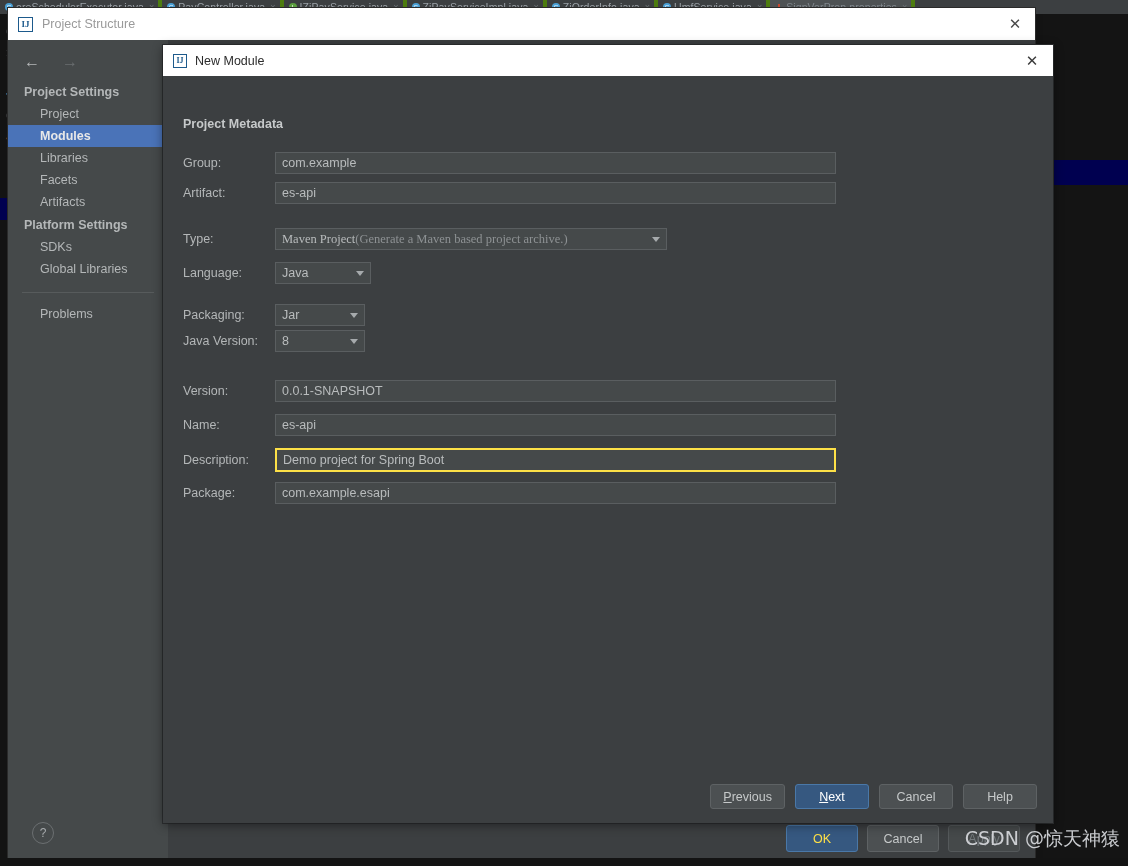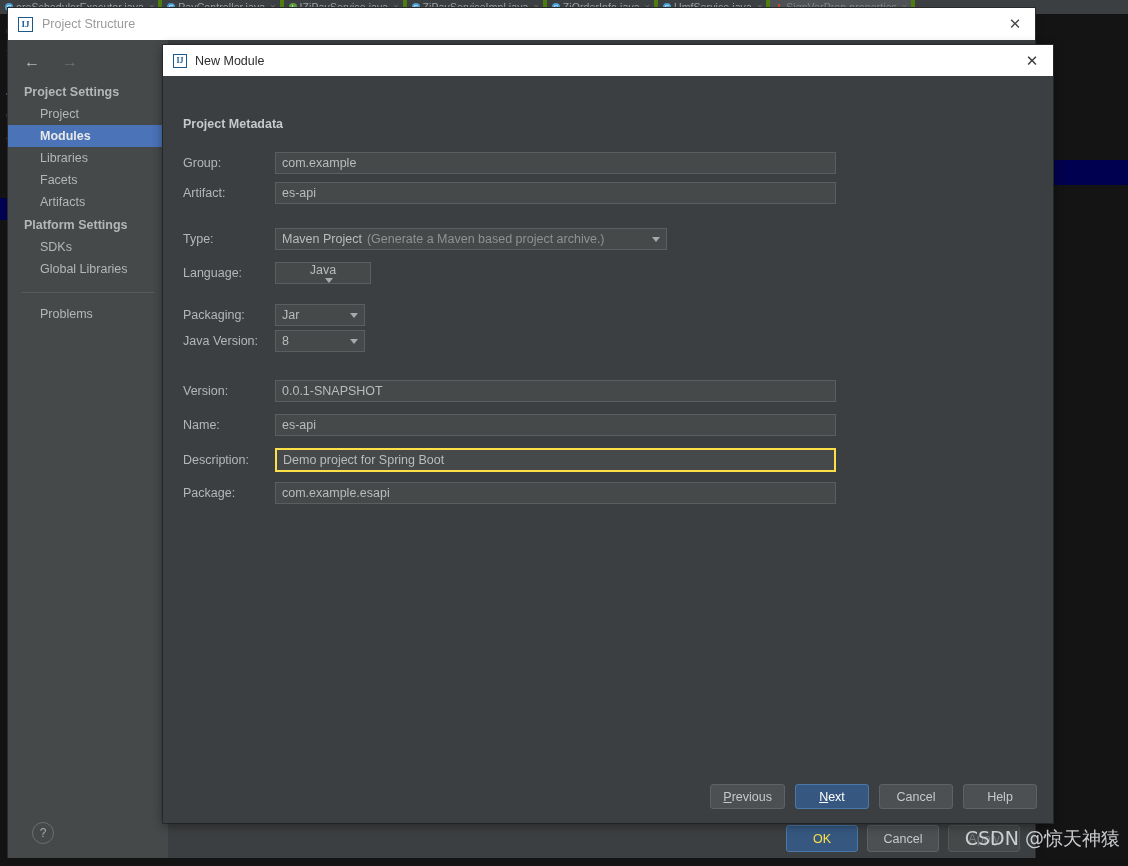--- a/index.html
+++ b/index.html
@@ -293,31 +293,31 @@
       </div>
 
       <div class="frow" style="top:106px;">
         <div class="flabel">Artifact:</div>
         <div class="finput" style="width:561px;">es-api</div>
       </div>
 
       <div class="frow" style="top:152px;">
         <div class="flabel">Type:</div>
         <div class="fselect" style="width:392px;">
-          <span style="display:flex;align-items:center;gap:5px;">
+          <span style="display:flex;align-items:center;font-family:Liberation Serif, serif;">
             <span>Maven Project</span>
             <span class="sub">(Generate a Maven based project archive.)</span>
           </span>
           <span class="caret"></span>
         </div>
       </div>
 
       <div class="frow" style="top:186px;">
         <div class="flabel">Language:</div>
-        <div class="fselect" style="width:96px;flex-direction:column;">
+        <div class="fselect" style="width:96px;">
           <span>Java</span>
           <span class="caret"></span>
         </div>
       </div>
 
       <div class="frow" style="top:228px;">
         <div class="flabel">Packaging:</div>
         <div class="fselect" style="width:90px;">
           <span>Jar</span>
           <span class="caret"></span>

